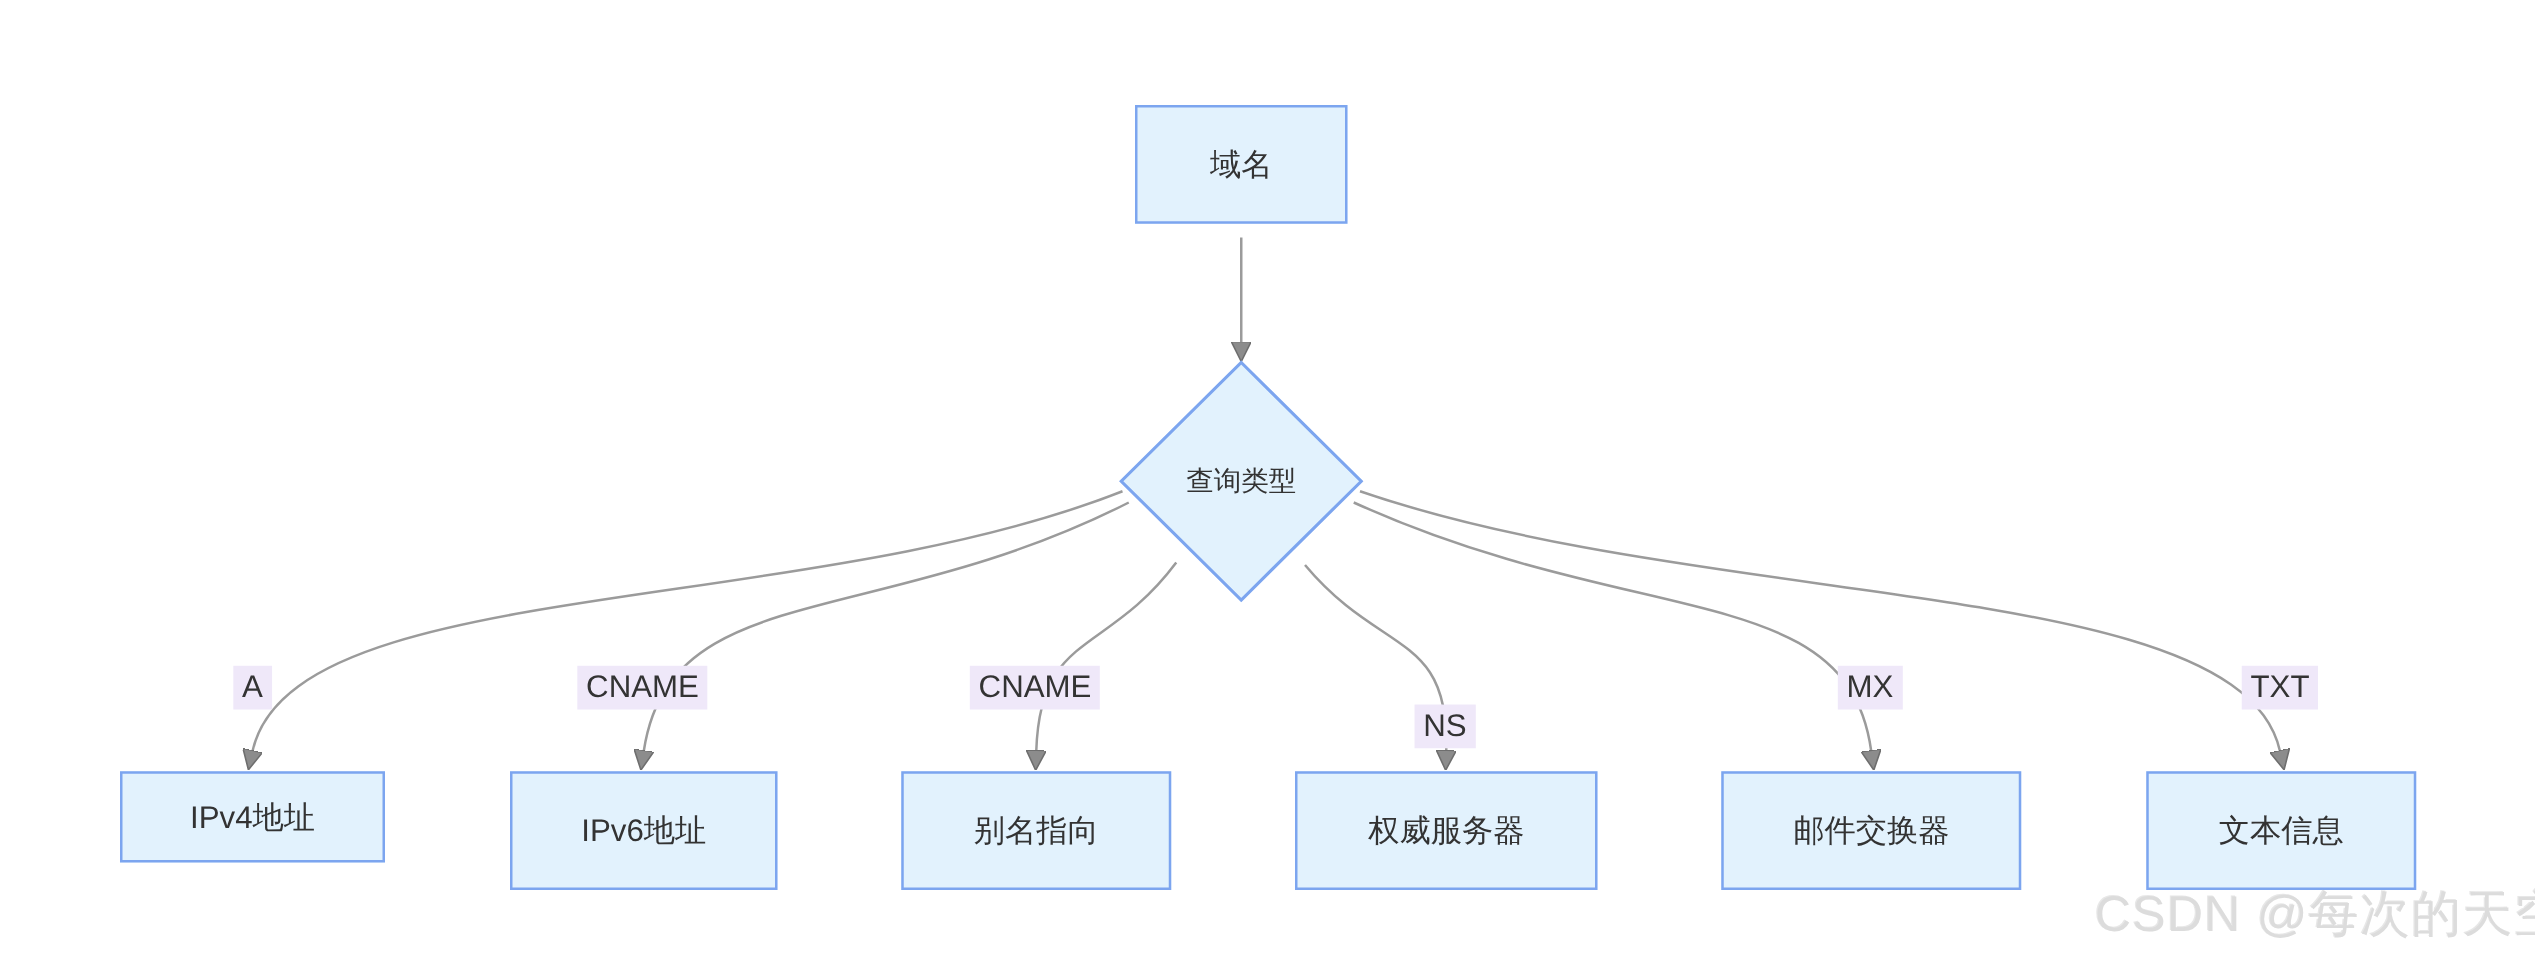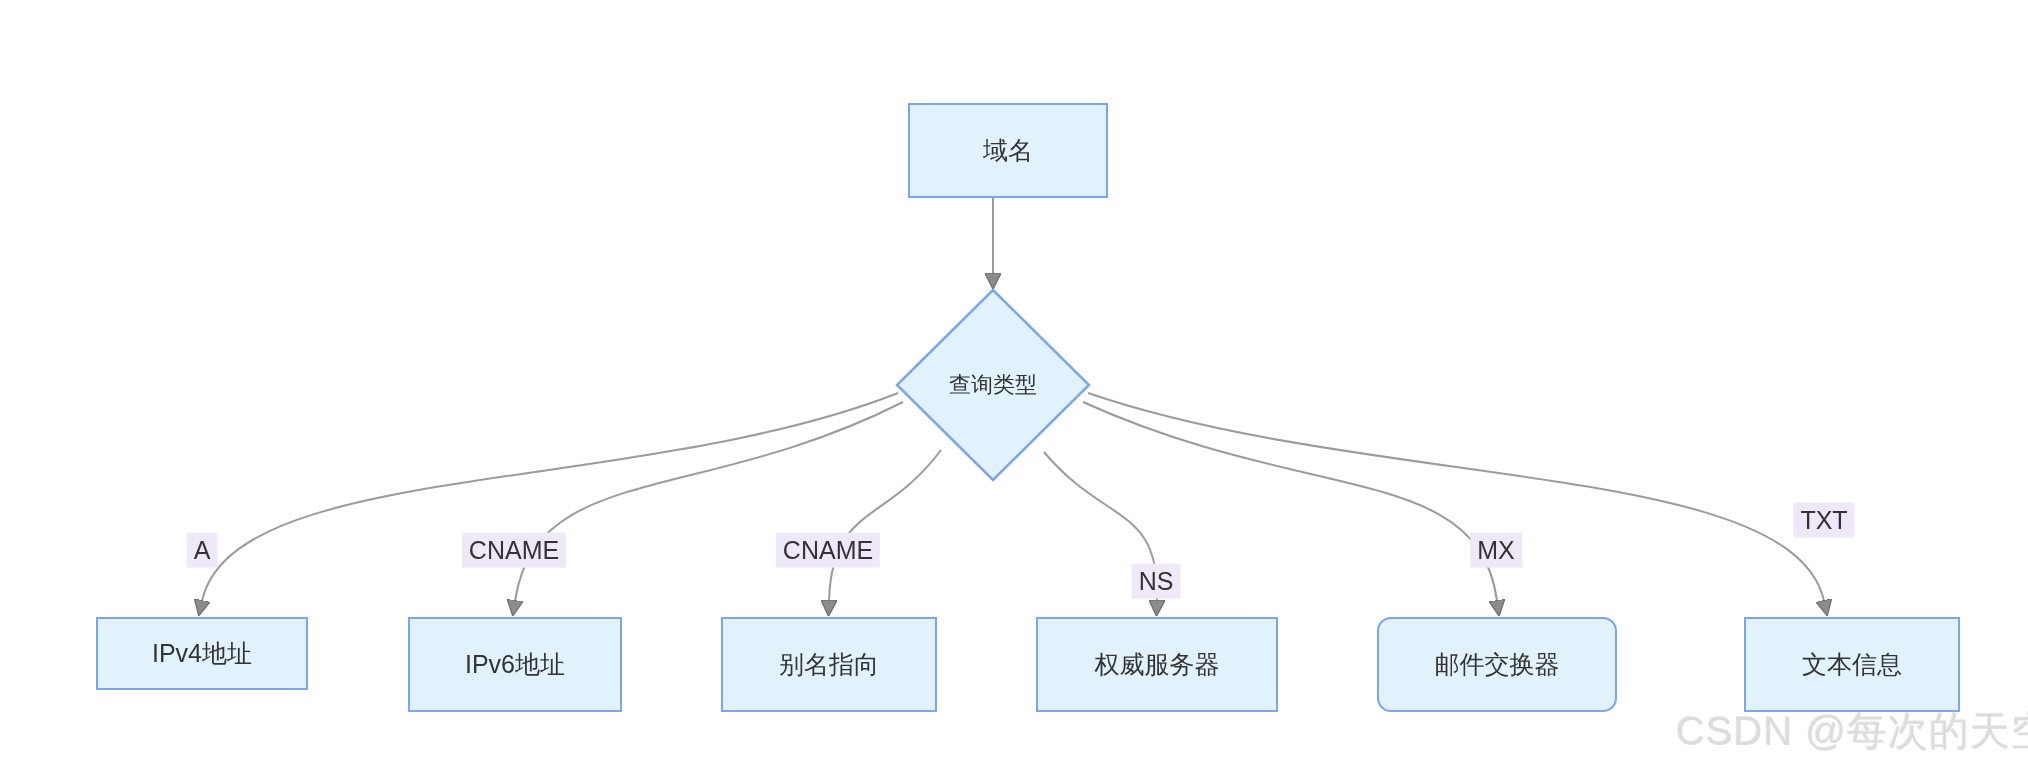--- a/index.html
+++ b/index.html
@@ -82,52 +82,52 @@
       <path d="M 993 190 L 993 274" marker-end="url(#arrow)"></path>
       <path d="M 898 393 C 640 495, 233 460, 202 601" marker-end="url(#arrow)"></path>
       <path d="M 903 402 C 700 505, 536 462, 515 601" marker-end="url(#arrow)"></path>
       <path d="M 941 450 C 885 525, 832 505, 829 601" marker-end="url(#arrow)"></path>
       <path d="M 1044 452 C 1105 525, 1160 505, 1157 601" marker-end="url(#arrow)"></path>
       <path d="M 1083 402 C 1310 505, 1478 462, 1497 601" marker-end="url(#arrow)"></path>
       <path d="M 1088 393 C 1370 490, 1793 460, 1824 601" marker-end="url(#arrow)"></path>
     </g>
   </svg>
 
-  <div class="node" style="left:908px; top:103px; width:200px; height:95px;text-align:center;">
+  <div class="node" style="left:908px; top:84px; width:170px; height:95px;text-align:center;">
     <span>域名</span>
   </div>
 
   <div class="diamond-wrap">
     <svg viewBox="0 0 196 194" xmlns="http://www.w3.org/2000/svg">
       <polygon points="98,2 194,97 98,192 2,97" fill="#e2f2fd" stroke="#7ca5ef" stroke-width="2.5"></polygon>
     </svg>
     <span class="diamond-label">查询类型</span>
   </div>
 
   <div class="edge-label" style="left:202px; top:550px;">A</div>
   <div class="edge-label" style="left:514px; top:550px;">CNAME</div>
   <div class="edge-label" style="left:828px; top:550px;text-align:center;">CNAME</div>
   <div class="edge-label" style="left:1156px; top:550px;margin-top:31px;">NS</div>
   <div class="edge-label" style="left:1496px; top:550px;">MX</div>
-  <div class="edge-label" style="left:1824px; top:520px;">TXT</div>
+  <div class="edge-label" style="left:1824px; top:550px;">TXT</div>
 
   <div class="node" style="left:96px; top:617px; width:212px; height:73px;justify-content:center;">
     <span>IPv4地址</span>
   </div>
   <div class="node" style="left:408px; top:617px; width:214px; height:95px;">
     <span>IPv6地址</span>
   </div>
   <div class="node" style="left:1036px; top:617px; width:242px; height:95px;">
     <span>权威服务器</span>
   </div>
   <div class="node" style="left:721px; top:617px; width:216px; height:95px;">
     <span>别名指向</span>
   </div>
-  <div class="node" style="left:1377px; top:617px; width:240px; height:95px;border-radius:14px;">
+  <div class="node" style="left:1377px; top:617px; width:240px; height:95px;">
     <span>邮件交换器</span>
   </div>
-  <div class="node" style="left:1717px; top:617px; width:216px; height:95px;margin-left:27px;">
+  <div class="node" style="left:1717px; top:617px; width:216px; height:95px;">
     <span>文本信息</span>
   </div>
 
   <div class="watermark">CSDN @每次的天空</div>
 
 </div>
 
 </body></html>

